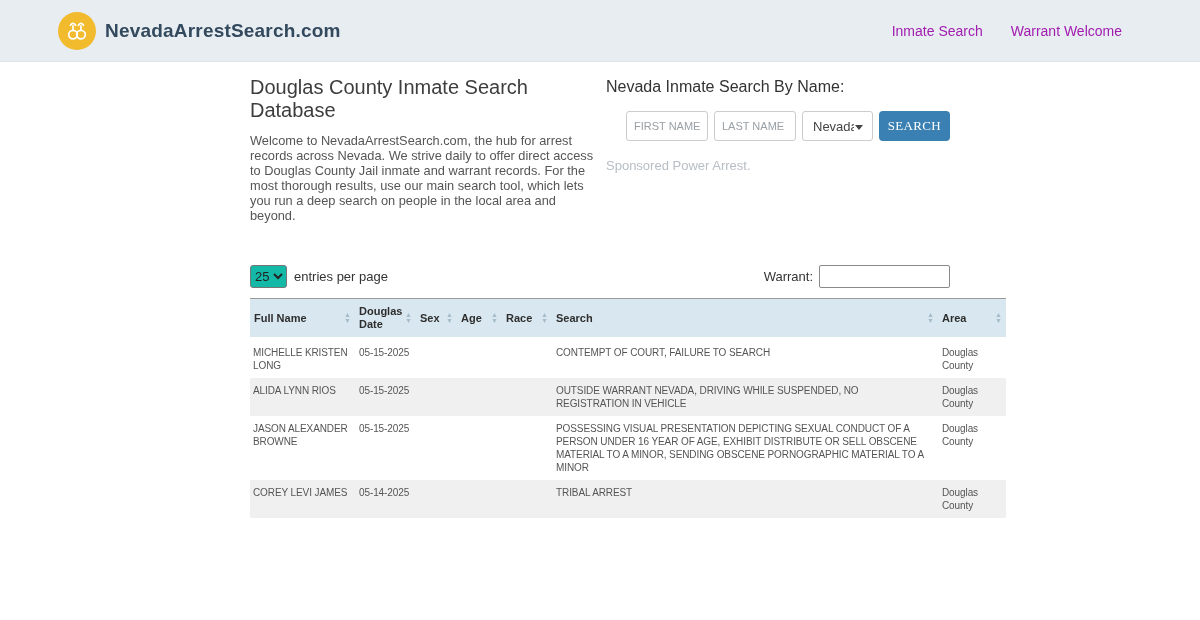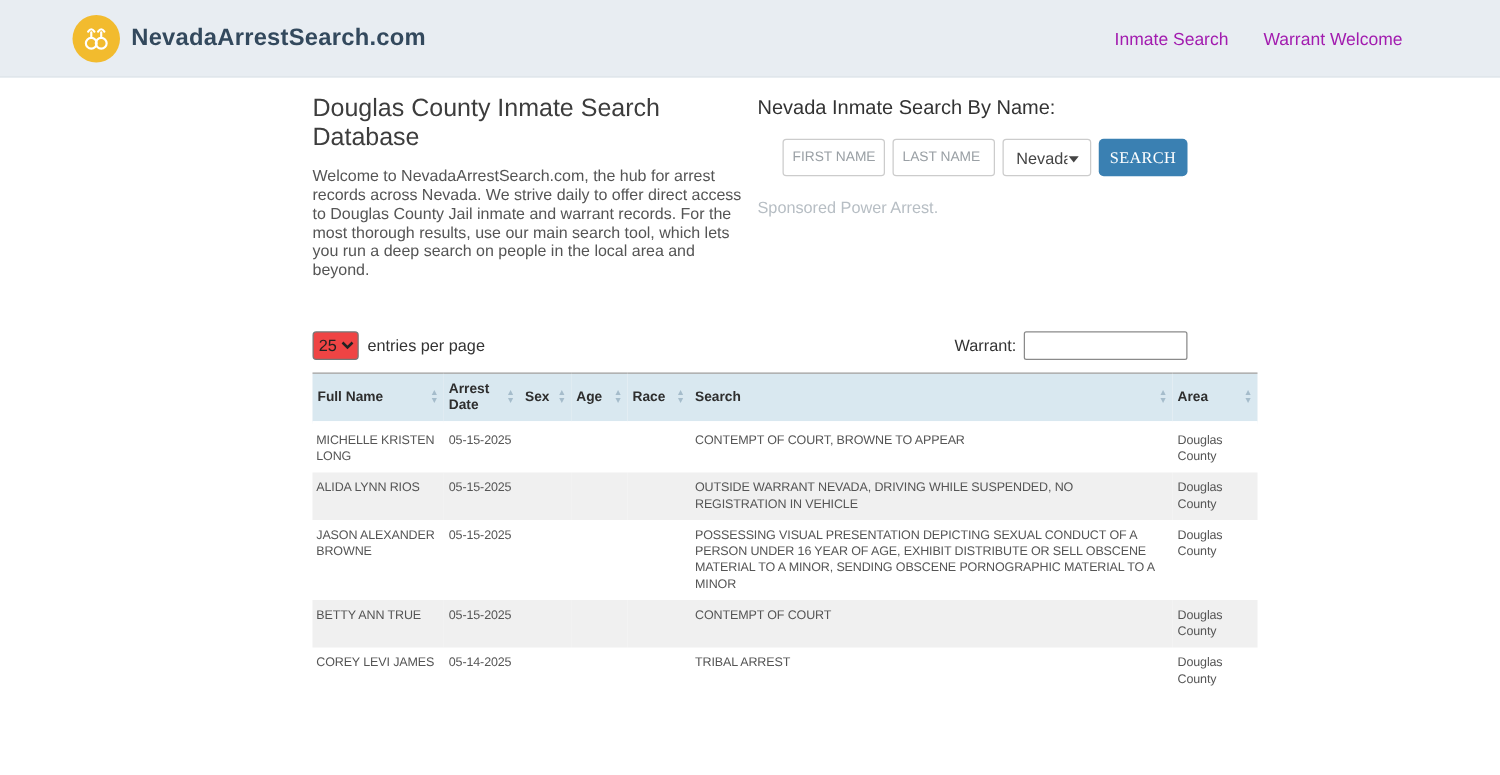--- a/index.html
+++ b/index.html
@@ -22,21 +22,21 @@
   .form-row{display:flex;gap:6px;margin-left:20px;}
   .text-input{width:82px;height:30px;border:1px solid #ccc;border-radius:3px;padding:0 7px;font-size:11px;color:#555;box-sizing:border-box;}
   .text-input::placeholder{color:#9aa0a5;}
   .select-wrap{position:relative;width:82px;height:30px;border:1px solid #ccc;border-radius:3px;box-sizing:border-box;background:#fff;}
   .select-wrap select{appearance:none;-webkit-appearance:none;width:100%;height:100%;border:none;background:transparent;font-size:13px;color:#444;padding:0 18px 0 10px;}
   .select-caret{position:absolute;right:9px;top:13px;width:0;height:0;border-left:4.5px solid transparent;border-right:4.5px solid transparent;border-top:5px solid #444;pointer-events:none;}
   .search-btn{width:81px;height:30px;background:#3a80b2;color:#ffffff;border:none;border-radius:4px;font-size:13px;letter-spacing:.3px;cursor:pointer;font-family:Liberation Serif, serif;}
   .sponsored{margin-top:17px;font-size:13px;color:#b7bec4;}
   
   .controls-row{display:flex;align-items:center;margin-top:27px;}
-  .page-size-select{border:1px solid #767676;border-radius:3px;font-size:13px;height:23px;color:#222;background:#ef4444;}
+  .page-size-select{border:1px solid #767676;border-radius:3px;font-size:13px;height:23px;color:#222;background:#14b8a6;}
   .entries-label{font-size:13px;color:#333;margin-left:7px;}
   .search-ctl{margin-left:auto;display:flex;align-items:center;gap:6px;}
   .search-label{font-size:13px;color:#333;}
   .table-search-input{width:131px;height:23px;border:1px solid #8a8a8a;border-radius:2px;box-sizing:border-box;padding:0 5px;font-size:13px;}
   
   table{width:700px;border-collapse:collapse;table-layout:fixed;margin-top:10px;}
   thead th{background:#d9e8f0;border-top:1px solid #9b9b9b;border-bottom:3px solid #fff;padding:3px 4px;
     font-size:11px;font-weight:bold;color:#2e2e2e;text-align:left;vertical-align:middle;height:32px;cursor:pointer;}
   th:nth-child(1){width:97px;}th:nth-child(2){width:53px;}th:nth-child(3){width:33px;}
   th:nth-child(4){width:37px;}th:nth-child(5){width:42px;}th:nth-child(6){width:378px;}th:nth-child(7){width:60px;}
@@ -113,21 +113,21 @@
             <div class="th-inner">
               <span class="th-label">Full Name</span>
               <span class="sort">
                 <span>▲</span>
                 <span>▼</span>
               </span>
             </div>
           </th>
           <th>
             <div class="th-inner">
-              <span class="th-label">Arrest Date</span>
+              <span class="th-label">Douglas Date</span>
               <span class="sort">
                 <span>▲</span>
                 <span>▼</span>
               </span>
             </div>
           </th>
           <th>
             <div class="th-inner">
               <span class="th-label">Sex</span>
               <span class="sort">
@@ -174,48 +174,39 @@
           </th>
         </tr>
     </thead>
     <tbody>
         <tr>
           <td>MICHELLE KRISTEN LONG</td>
           <td>05-15-2025</td>
           <td></td>
           <td></td>
           <td></td>
-          <td>CONTEMPT OF COURT, BROWNE TO APPEAR</td>
+          <td>CONTEMPT OF COURT, FAILURE TO SEARCH</td>
           <td>Douglas County</td>
         </tr>
         <tr>
           <td>ALIDA LYNN RIOS</td>
           <td>05-15-2025</td>
           <td></td>
           <td></td>
           <td></td>
           <td>OUTSIDE WARRANT NEVADA, DRIVING WHILE SUSPENDED, NO REGISTRATION IN VEHICLE</td>
           <td>Douglas County</td>
         </tr>
         <tr>
           <td>JASON ALEXANDER BROWNE</td>
           <td>05-15-2025</td>
           <td></td>
           <td></td>
           <td></td>
           <td>POSSESSING VISUAL PRESENTATION DEPICTING SEXUAL CONDUCT OF A PERSON UNDER 16 YEAR OF AGE, EXHIBIT DISTRIBUTE OR SELL OBSCENE MATERIAL TO A MINOR, SENDING OBSCENE PORNOGRAPHIC MATERIAL TO A MINOR</td>
-          <td>Douglas County</td>
-        </tr>
-        <tr>
-          <td>BETTY ANN TRUE</td>
-          <td>05-15-2025</td>
-          <td></td>
-          <td></td>
-          <td></td>
-          <td>CONTEMPT OF COURT</td>
           <td>Douglas County</td>
         </tr>
         <tr>
           <td>COREY LEVI JAMES</td>
           <td>05-14-2025</td>
           <td></td>
           <td></td>
           <td></td>
           <td>TRIBAL ARREST</td>
           <td>Douglas County</td>

